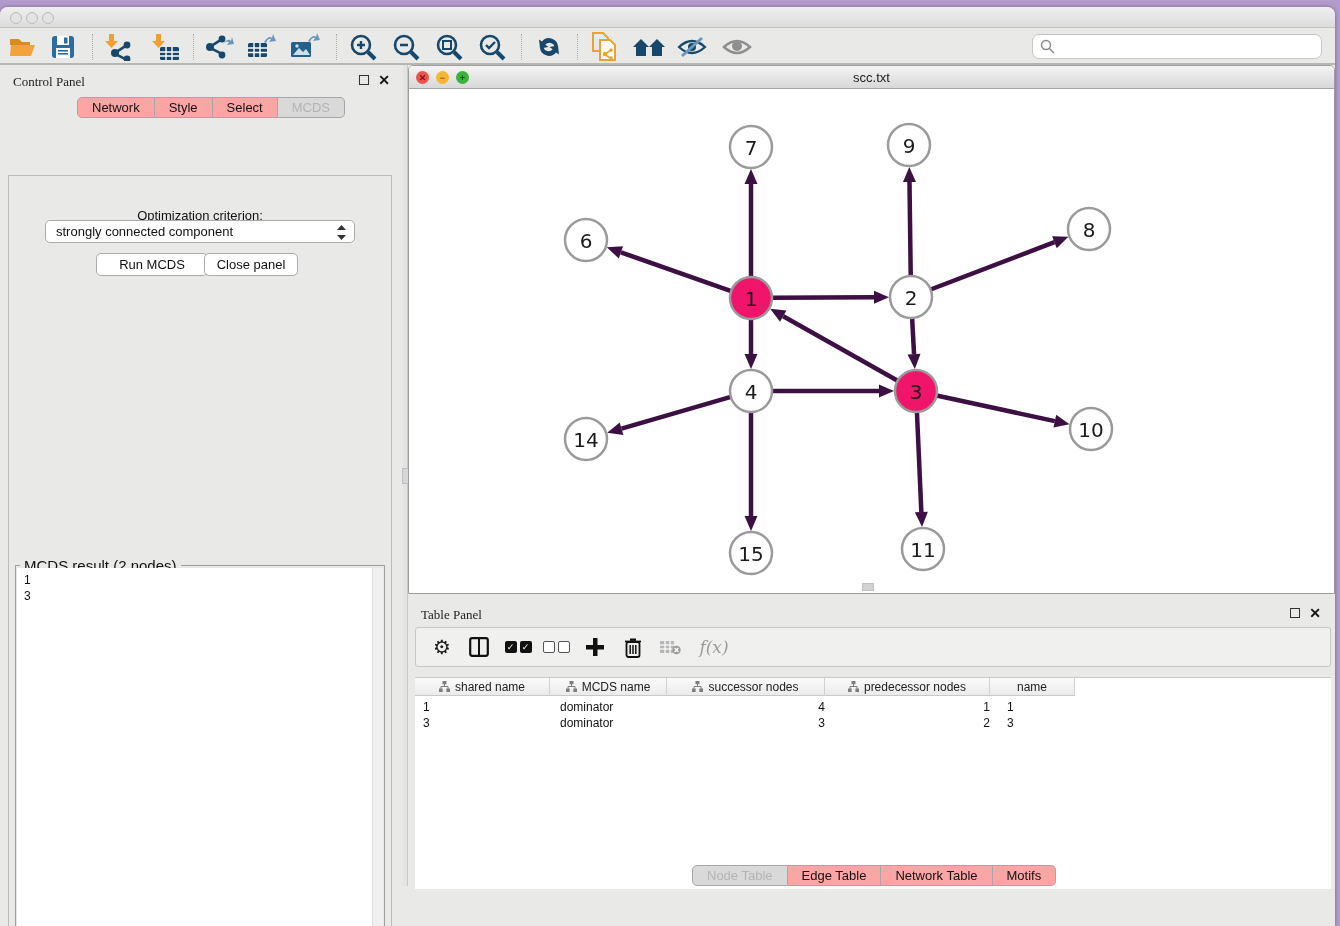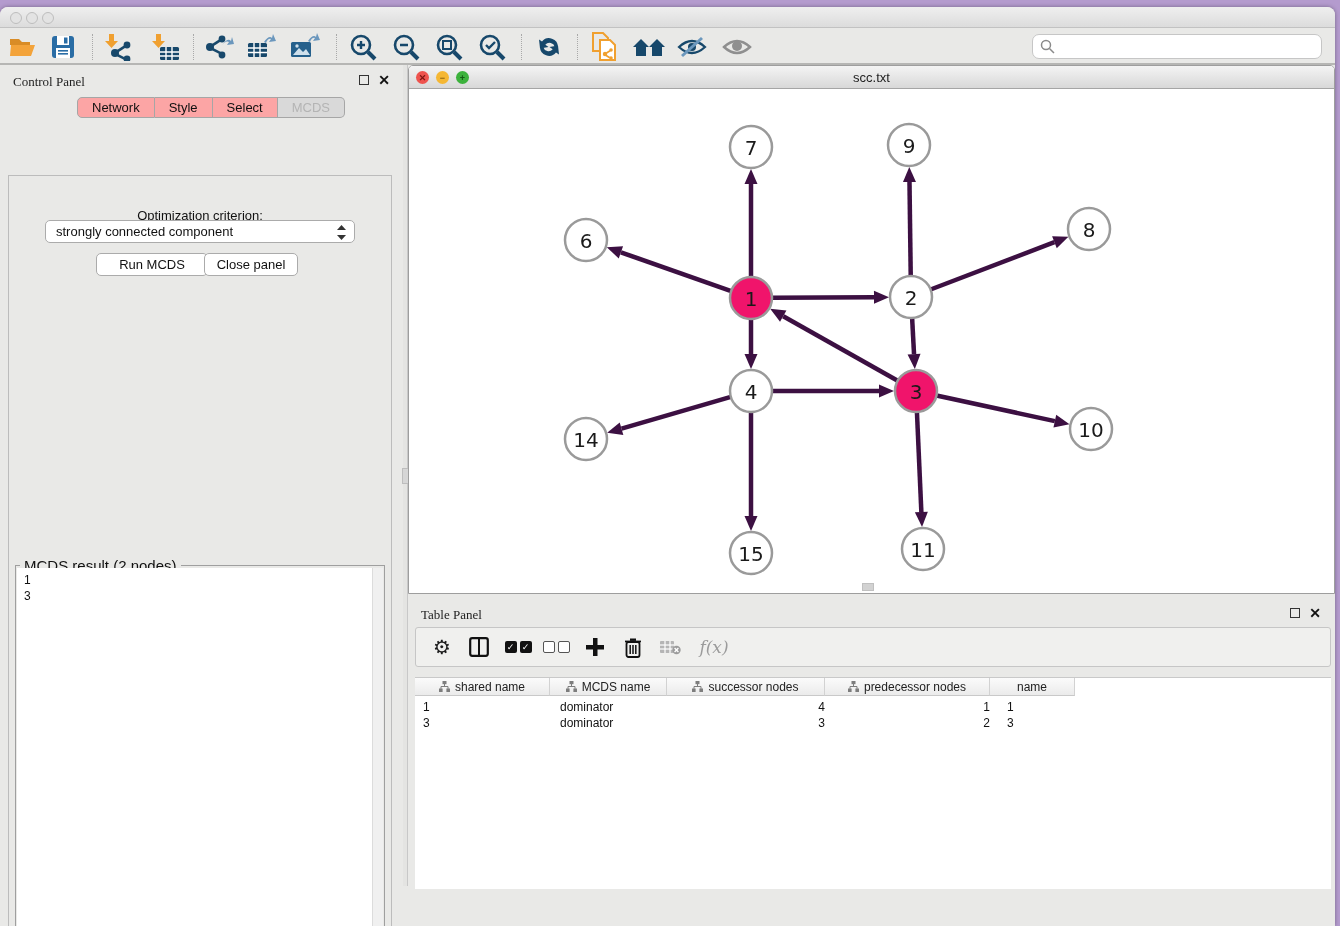--- a/index.html
+++ b/index.html
@@ -467,16 +467,22 @@
       </div>
       <div class="tr" style="top:37px">
         <span class="td" style="left:8px">3</span>
         <span class="td" style="left:145px">dominator</span>
         <span class="td" style="left:262px; width:148px; text-align:right">3</span>
         <span class="td" style="left:420px; width:155px; text-align:right">2</span>
         <span class="td" style="left:592px">3</span>
       </div>
     </div>
 
+    <div class="seg tp-tabs">
+      <span class="s sel">Node Table</span>
+      <span class="s">Edge Table</span>
+      <span class="s">Network Table</span>
+      <span class="s">Motifs</span>
+    </div>
   </div>
 
 
 </div>
 
 </body></html>

